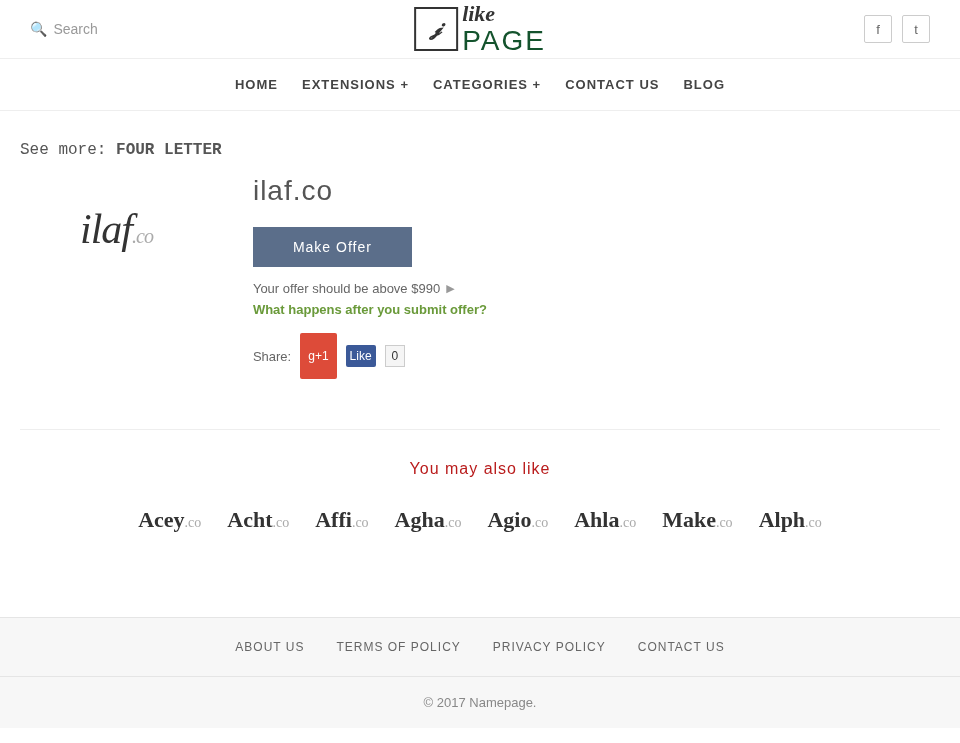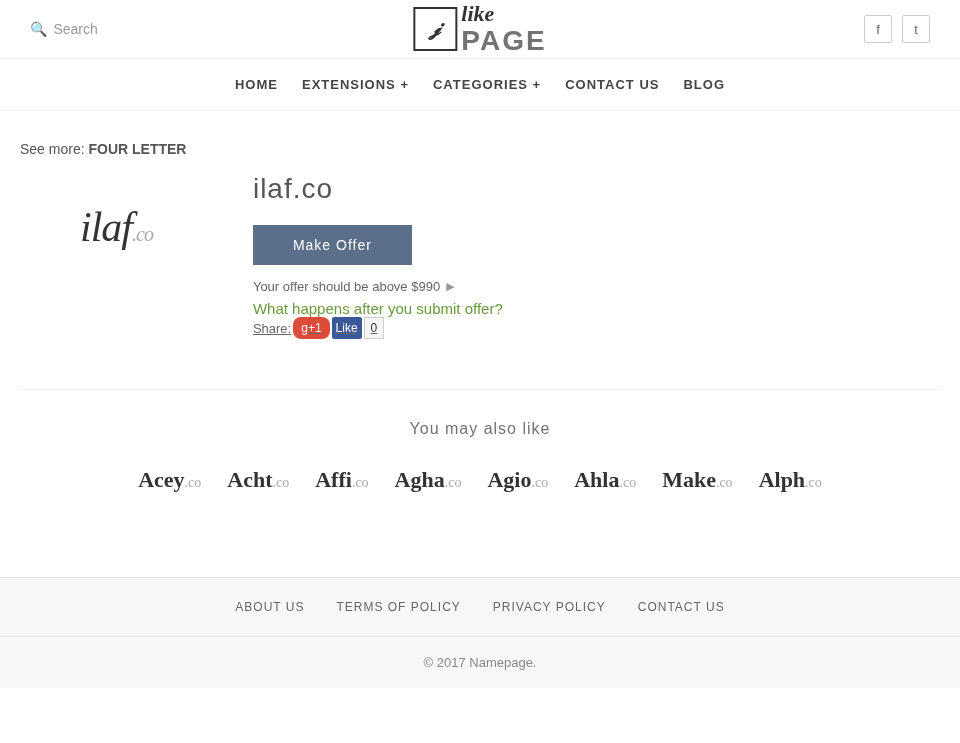--- a/index.html
+++ b/index.html
@@ -40,21 +40,21 @@
       display: flex;
       align-items: center;
       justify-content: center;
       font-style: italic;
       font-size: 20px;
       font-weight: bold;
       color: #333;
     }
     .logo-text { line-height: 1.1; }
     .logo-text .name { font-size: 22px; font-weight: bold; font-style: italic; color: #333; font-family: Georgia, serif; }
-    .logo-text .page { font-size: 28px; font-weight: bold; color: #737373; letter-spacing: 2px; }
+    .logo-text .page { font-size: 28px; font-weight: normal; color: #14532d; letter-spacing: 2px; }
     .social-icons { display: flex; gap: 10px; }
     .social-icon {
       width: 28px; height: 28px;
       border: 1px solid #ccc;
       display: flex; align-items: center; justify-content: center;
       border-radius: 2px;
       cursor: pointer;
       font-size: 13px;
       color: #666;
     }
@@ -77,23 +77,24 @@
       cursor: pointer;
     }
 
     
     .main {
       max-width: 960px;
       margin: 0 auto;
       padding: 30px 20px;
     }
     .see-more {
-      font-size: 14px;
+      font-size: 16px;
       color: #555;
       margin-bottom: 16px;
+      font-family: Liberation Mono, monospace;
     }
     .see-more a { color: #555; text-decoration: none; font-weight: bold; }
 
     .domain-display-area {
       display: flex;
       gap: 60px;
       align-items: flex-start;
       margin-top: 10px;
     }
 
@@ -134,43 +135,44 @@
       display: flex;
       align-items: center;
       gap: 6px;
       font-size: 13px;
       color: #666;
       margin-bottom: 6px;
     }
     .offer-arrow { font-size: 11px; color: #999; }
 
     .what-happens {
-      font-size: 15px;
+      font-size: 13px;
       color: #6a9a3a;
       text-decoration: none;
       cursor: pointer;
       display: block;
+      margin-bottom: 16px;
+      font-weight: bold;
     }
 
     .share-area {
       display: flex;
       align-items: center;
-      gap: 2px;
+      gap: 9px;
       font-size: 13px;
       color: #666;
-      text-decoration: underline;
     }
     .gplus-btn {
       background: #dd4b39;
       color: #fff;
       border: none;
-      padding: 4px 8px;
+      padding: 16px 8px;
       font-size: 12px;
       cursor: pointer;
-      border-radius: 8px;
+      border-radius: 2px;
       display: flex; align-items: center; gap: 3px; text-align: right;
     }
     .fb-btn {
       background: #3b5998;
       color: #fff;
       border: none;
       padding: 4px 4px;
       font-size: 12px;
       cursor: pointer;
       border-radius: 2px;
@@ -186,21 +188,21 @@
 
     
     .suggestions {
       text-align: center;
       margin-top: 50px;
       padding-top: 30px;
       border-top: 1px solid #eee;
     }
     .suggestions-title {
       font-size: 16px;
-      color: #737373;
+      color: #b91c1c;
       margin-bottom: 25px;
       letter-spacing: 1px;
     }
     .domain-cards {
       display: flex;
       justify-content: center;
       flex-wrap: wrap;
       gap: 20px 10px;
     }
     .domain-card {

